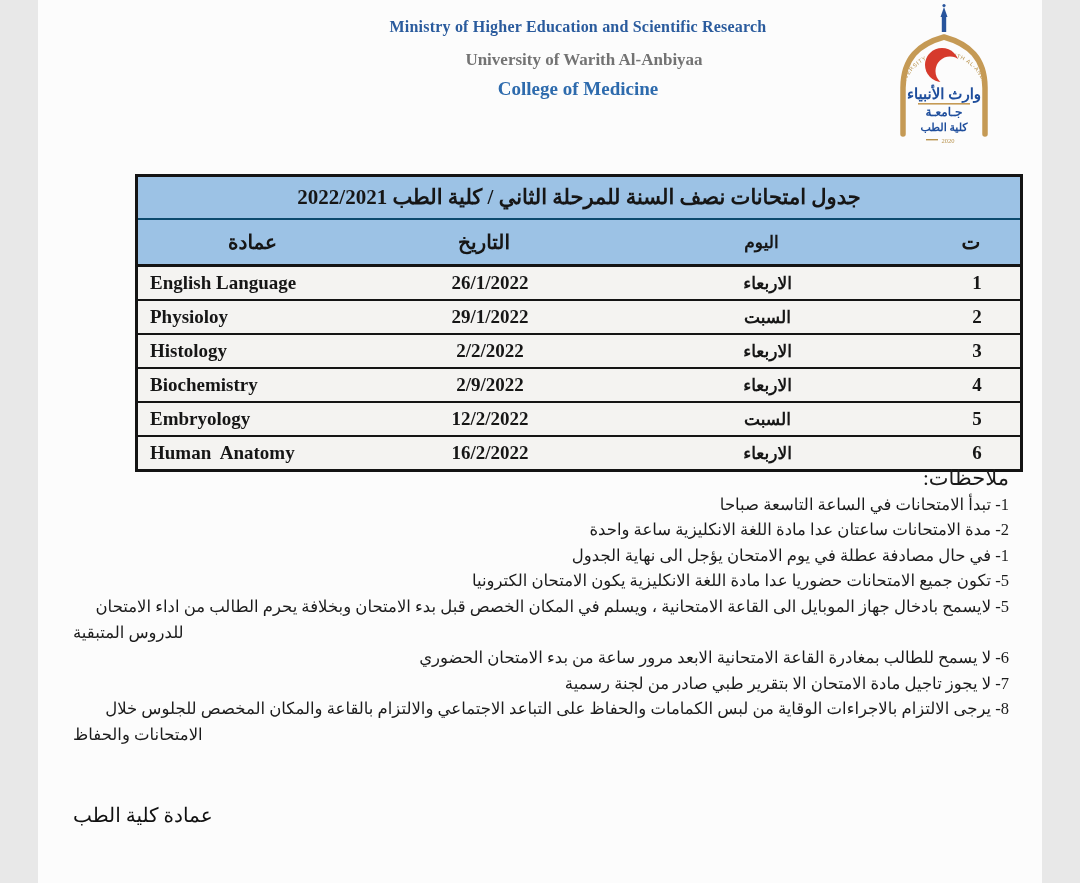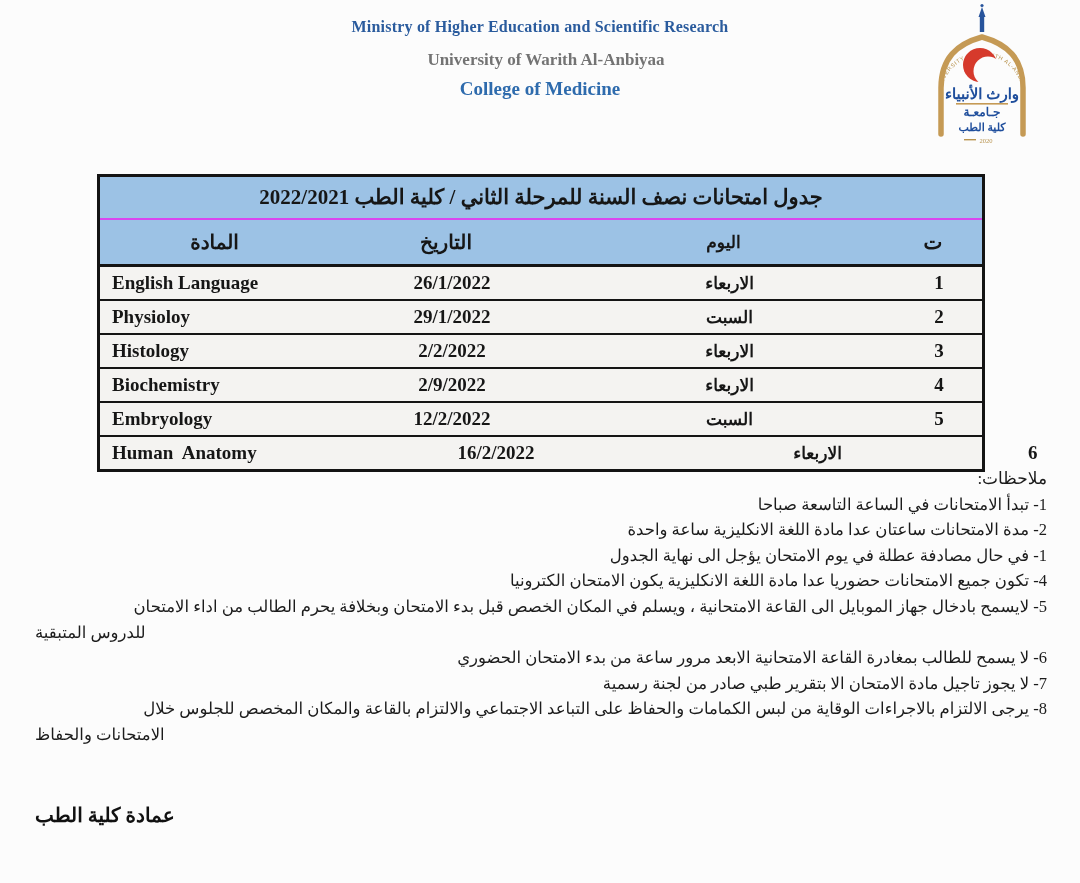--- a/index.html
+++ b/index.html
@@ -1,66 +1,66 @@
 <!DOCTYPE html>
 <html lang="ar"><head>
 <meta charset="utf-8">
 <style>
   html,body{margin:0;padding:0;}
   body{background:#e8e8e8;font-family:"Liberation Serif","DejaVu Serif",serif;}
   .page{
-    position:relative;width:1080px;height:883px;margin:0 auto;
+    position:relative;width:1004px;height:883px;margin:0 auto;
     background:#fcfcfc;overflow:hidden;color:#161616;
   }
 
   
   .letterhead{position:absolute;left:0;top:18px;width:1080px;text-align:center;}
   .lh-ministry{font-size:16px;font-weight:700;color:#2a5b9d;letter-spacing:.2px;}
   .lh-university{font-size:17px;font-weight:700;color:#737373;margin-top:14px;padding-left:12px;}
   .lh-college{font-size:19px;font-weight:700;color:#2e6bad;margin-top:8px;}
 
   
   .logo{position:absolute;top:2px;right:42px;width:112px;height:150px;}
 
   
   .exam-table{
     position:absolute;left:97px;top:174px;width:888px;
     border:3px solid #141414;background:#f4f3f1;box-sizing:border-box;
   }
   .t-title{
     height:41px;background:#9cc2e5;display:flex;align-items:center;justify-content:center;
-    font-size:21px;font-weight:700;direction:rtl;border-bottom:2px solid #d946ef;
+    font-size:21px;font-weight:700;direction:rtl;border-bottom:2px solid #0c4a6e;
   }
   .t-head{display:grid;grid-template-columns:229px 234px 321px 1fr;background:#9cc2e5;border-bottom:3px solid #141414;}
   .t-head .cell{height:44px;display:flex;align-items:center;justify-content:center;
     font-size:20px;font-weight:700;direction:rtl;}
   .t-row{display:grid;grid-template-columns:229px 234px 321px 1fr;background:#f4f3f1;border-bottom:2px solid #141414;}
-  .t-row:last-child{border-bottom:none;gap:44px;}
+  .t-row:last-child{border-bottom:none;}
   .t-row .cell{height:32px;display:flex;align-items:center;justify-content:center;
     font-size:19px;font-weight:700;padding-left:12px;}
   .cell{box-sizing:border-box;}
   .cell + .cell{border-left:0;}
   .c-date,.c-day,.c-no{border-left:2px solid #141414;}
   .t-head .c-subject{border-left:none;}
   .c-subject{justify-content:flex-start !important;padding-left:20px;white-space:pre-wrap;}
   .t-head .c-subject{justify-content:center !important;padding-left:0;}
   .c-day{font-size:17px !important;direction:rtl;}
 
   
   .notes{
     position:absolute;right:33px;left:35px;top:466px;
     direction:rtl;text-align:right;font-size:16.5px;color:#1b1b1b;line-height:25.6px;
   }
-  .notes-heading{font-size:17px;}
+  .notes-heading{font-size:21px;}
   .note-line{white-space:nowrap;}
   .note-cont{direction:rtl;text-align:left;white-space:nowrap;}
 
   
   .footer-dean{
-    position:absolute;left:35px;top:803px;font-size:20px;font-weight:700;
+    position:absolute;left:35px;top:803px;font-size:20px;font-weight:400;
     direction:rtl;color:#111;
   }
 </style>
 </head>
 <body>
 
 <div class="page">
 
   <div class="letterhead">
     <div class="lh-ministry">Ministry of Higher Education and Scientific Research</div>
@@ -97,21 +97,21 @@
       <text x="56" y="129" text-anchor="middle" font-size="11" font-weight="bold" fill="#1f4e9c">كلية الطب</text>
       <text x="60" y="141" text-anchor="middle" font-size="6.5" fill="#b8934e">2020</text>
       <rect x="38" y="137" width="12" height="1.4" fill="#b8934e"></rect>
     </svg>
   </div>
 
   <div class="exam-table">
     <div class="t-title">جدول امتحانات نصف السنة للمرحلة الثاني  / كلية الطب 2022/2021</div>
 
     <div class="t-head">
-      <div class="cell c-subject">المادة</div>
+      <div class="cell c-subject">عمادة</div>
       <div class="cell c-date">التاريخ</div>
       <div class="cell c-day">اليوم</div>
       <div class="cell c-no">ت</div>
     </div>
 
     <div class="t-row">
       <div class="cell c-subject">English Language</div>
       <div class="cell c-date">26/1/2022</div>
       <div class="cell c-day">الاربعاء</div>
       <div class="cell c-no">1</div>
@@ -153,21 +153,21 @@
     <div class="note">
       <div class="note-line">1- تبدأ الامتحانات في الساعة التاسعة صباحا</div>
     </div>
     <div class="note">
       <div class="note-line">2- مدة الامتحانات ساعتان عدا مادة اللغة الانكليزية  ساعة واحدة</div>
     </div>
     <div class="note">
       <div class="note-line">1- في حال مصادفة عطلة في يوم الامتحان يؤجل الى نهاية الجدول</div>
     </div>
     <div class="note">
-      <div class="note-line">4- تكون جميع الامتحانات حضوريا عدا مادة اللغة الانكليزية يكون الامتحان الكترونيا</div>
+      <div class="note-line">5- تكون جميع الامتحانات حضوريا عدا مادة اللغة الانكليزية يكون الامتحان الكترونيا</div>
     </div>
     <div class="note">
       <div class="note-line">5- لايسمح بادخال جهاز الموبايل الى القاعة الامتحانية ، ويسلم في المكان الخصص  قبل  بدء الامتحان وبخلافة يحرم الطالب من اداء الامتحان</div>
       <div class="note-cont">للدروس المتبقية</div>
     </div>
     <div class="note">
       <div class="note-line">6- لا يسمح للطالب بمغادرة القاعة الامتحانية الابعد مرور ساعة من بدء الامتحان الحضوري</div>
     </div>
     <div class="note">
       <div class="note-line">7- لا يجوز تاجيل مادة الامتحان الا بتقرير طبي صادر من لجنة رسمية</div>

